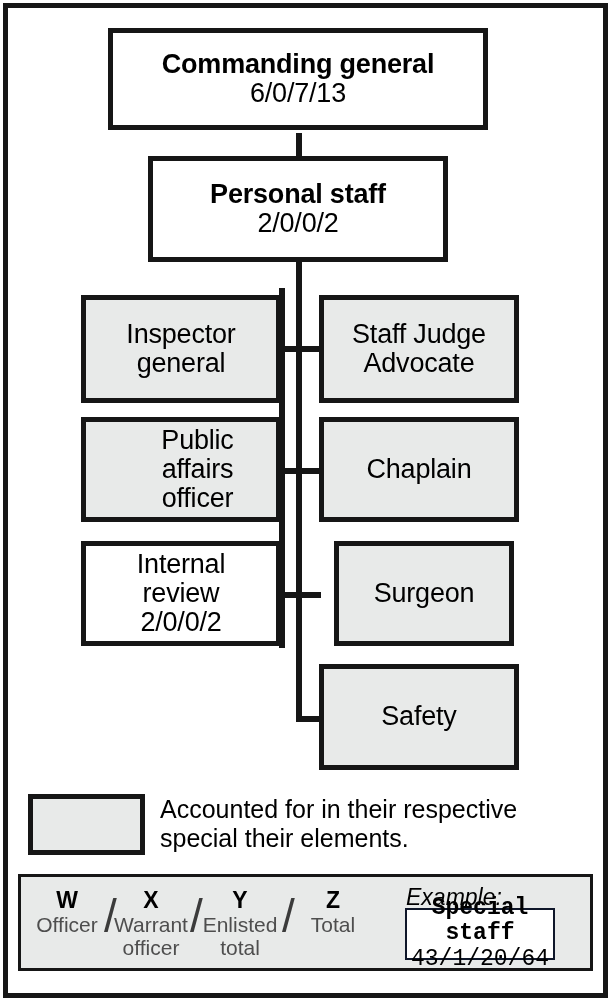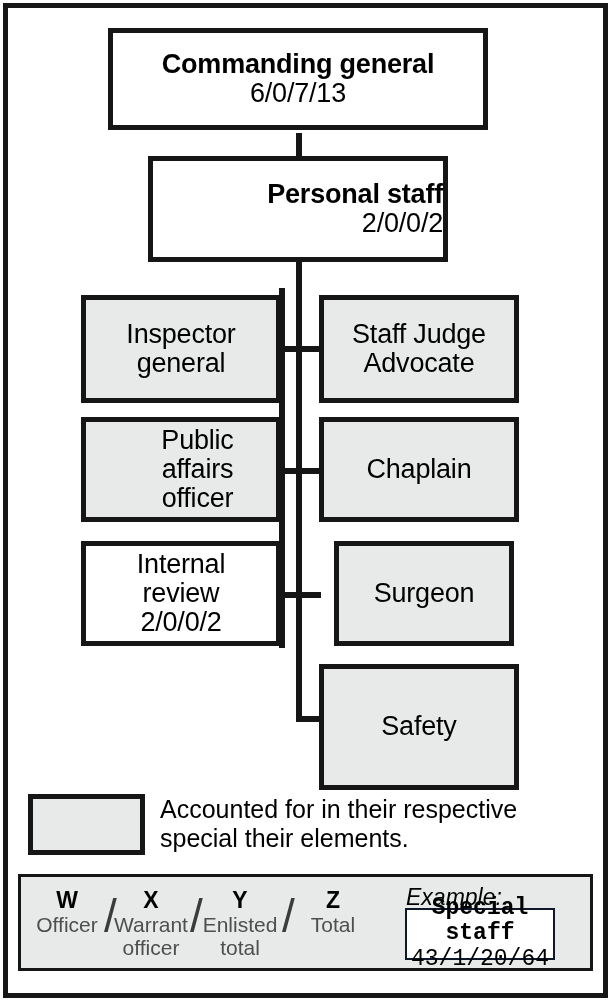--- a/index.html
+++ b/index.html
@@ -166,21 +166,21 @@
   <div class="line" style="left:277px; top:592px; width:22px; height:6px;"></div>
   <div class="line" style="left:299px; top:592px; width:22px; height:6px;"></div>
 
   <div class="line" style="left:299px; top:716px; width:22px; height:6px;"></div>
 
   <div class="node" style="left:108px; top:28px; width:380px; height:102px;">
     <span class="title">Commanding general</span>
     <span class="nums">6/0/7/13</span>
   </div>
 
-  <div class="node" style="left:148px; top:156px; width:300px; height:106px;align-items:flex-end;">
+  <div class="node" style="left:148px; top:156px; width:300px; height:106px;">
     <span class="title">Personal staff</span>
     <span class="nums">2/0/0/2</span>
   </div>
 
   <div class="node shaded" style="left:81px; top:295px; width:200px; height:108px;">
     <span class="title plain">Inspector</span>
     <span class="title plain">general</span>
   </div>
 
   <div class="node shaded" style="left:319px; top:295px; width:200px; height:108px;">
@@ -201,21 +201,21 @@
   <div class="node" style="left:81px; top:541px; width:200px; height:105px;">
     <span class="title plain">Internal</span>
     <span class="title plain">review</span>
     <span class="nums">2/0/0/2</span>
   </div>
 
   <div class="node shaded" style="left:334px; top:541px; width:180px; height:105px;">
     <span class="title plain">Surgeon</span>
   </div>
 
-  <div class="node shaded" style="left:319px; top:664px; width:200px; height:126px;">
+  <div class="node shaded" style="left:319px; top:664px; width:200px; height:106px;">
     <span class="title plain">Safety</span>
   </div>
 
   <div class="legend-swatch" style="left:28px; top:794px; width:117px; height:61px;"></div>
   <div class="legend-text" style="left:160px; top:795px; width:420px;">
     <div>Accounted for in their respective</div>
     <div>special their elements.</div>
   </div>
 
   <div class="key-panel" style="left:18px; top:874px; width:575px; height:97px;"></div>

